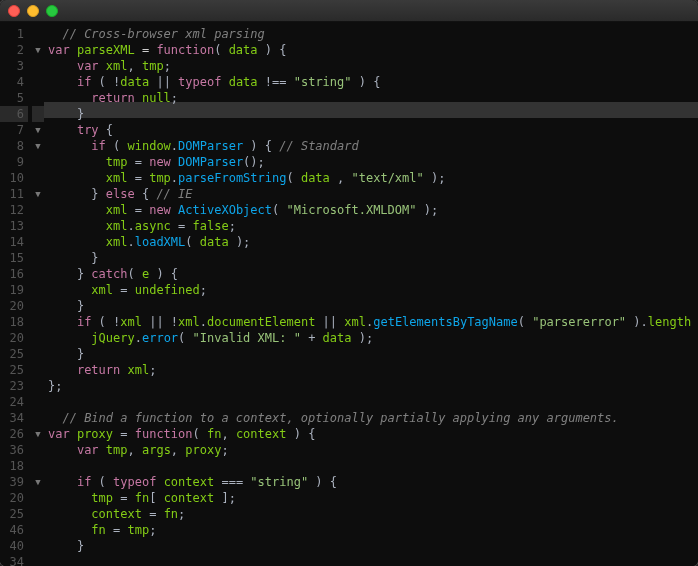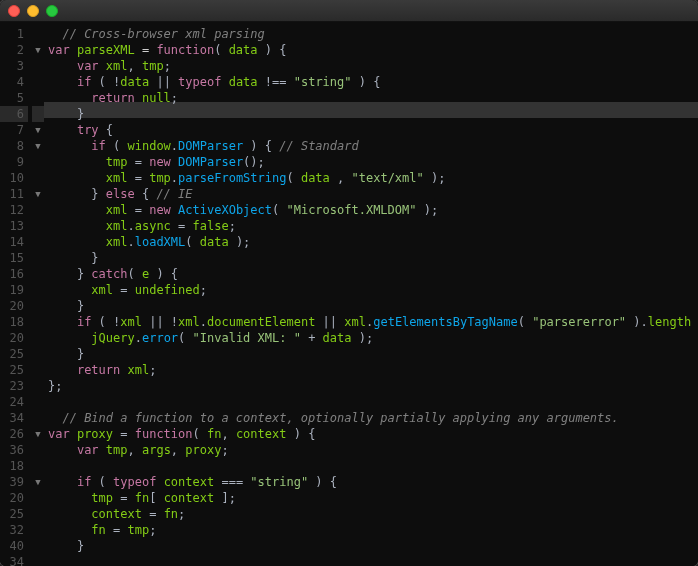--- a/index.html
+++ b/index.html
@@ -125,21 +125,21 @@
         <div class="gline">25</div>
         <div class="gline">23</div>
         <div class="gline">24</div>
         <div class="gline">34</div>
         <div class="gline">26</div>
         <div class="gline">36</div>
         <div class="gline">18</div>
         <div class="gline">39</div>
         <div class="gline">20</div>
         <div class="gline">25</div>
-        <div class="gline">32</div>
+        <div class="gline">46</div>
         <div class="gline">40</div>
         <div class="gline">34</div>
       </div>
     <div class="fold-gutter" id="fold-gutter">
         <div class="fline"></div>
         <div class="fline">▼</div>
         <div class="fline"></div>
         <div class="fline"></div>
         <div class="fline"></div>
         <div class="fline hl"></div>

